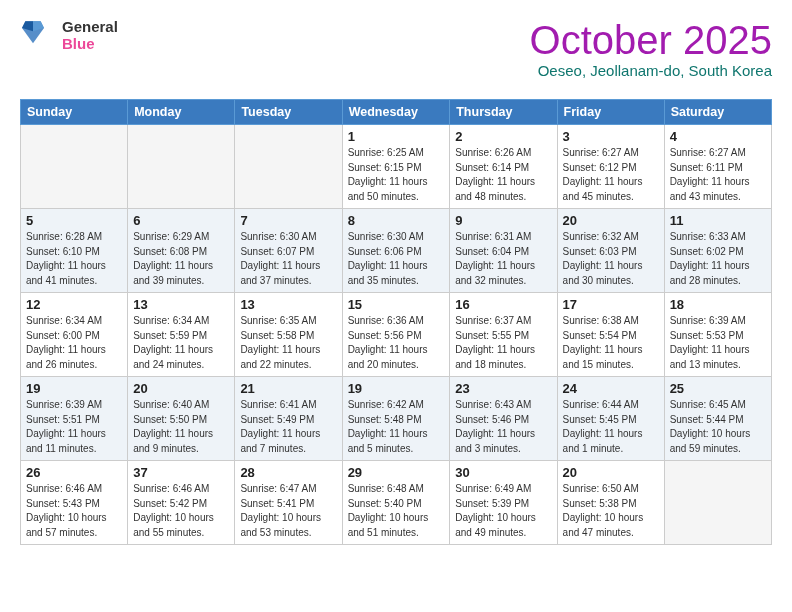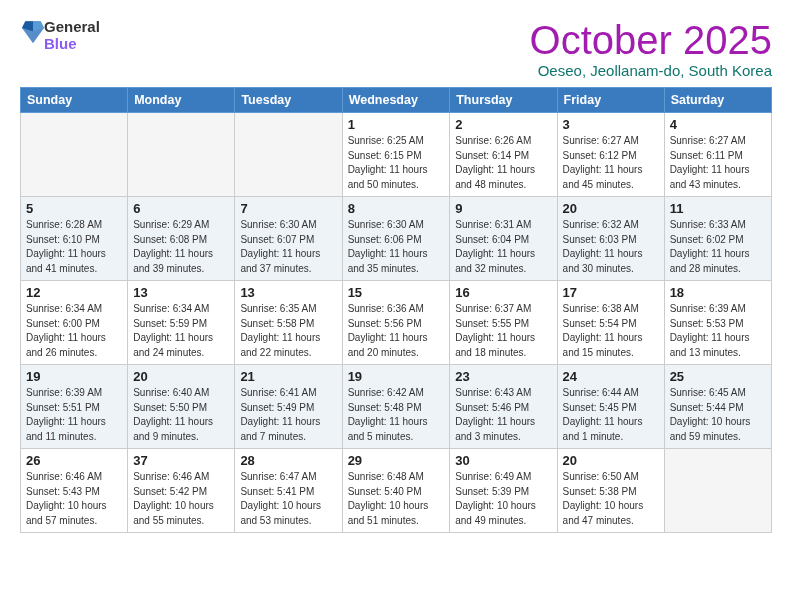--- a/index.html
+++ b/index.html
@@ -12,29 +12,29 @@
     }
     .header {
       display: flex;
       justify-content: space-between;
       align-items: flex-start;
       margin-bottom: 6px;
     }
     .logo {
       display: flex;
       align-items: center;
-      gap: 0;
+      gap: 18px;
     }
     .logo-text {
       font-size: 15px;
       font-weight: bold;
       line-height: 1.15;
     }
     .logo-text .general { color: #333; }
-    .logo-text .blue { color: #8b5cf6; }
+    .logo-text .blue { color: #ec4899; }
     .logo-icon {
       width: 22px;
       height: 28px;
       margin-left: 2px;
     }
     .title-area {
       text-align: right;
     }
     .month-title {
       font-size: 40px;
@@ -42,21 +42,21 @@
       font-weight: normal;
       line-height: 1.1;
     }
     .location {
       font-size: 15px;
       color: #0f766e;
     }
     .calendar {
       width: 100%;
       border-collapse: collapse;
-      margin-top: 8px;
+      margin-top: 20px;
     }
     .calendar th {
       background: #3a7abf;
       color: #fff;
       font-size: 12.5px;
       font-weight: bold;
       padding: 5px 6px;
       text-align: left;
       border: 1px solid #5a9ad5;
     }

